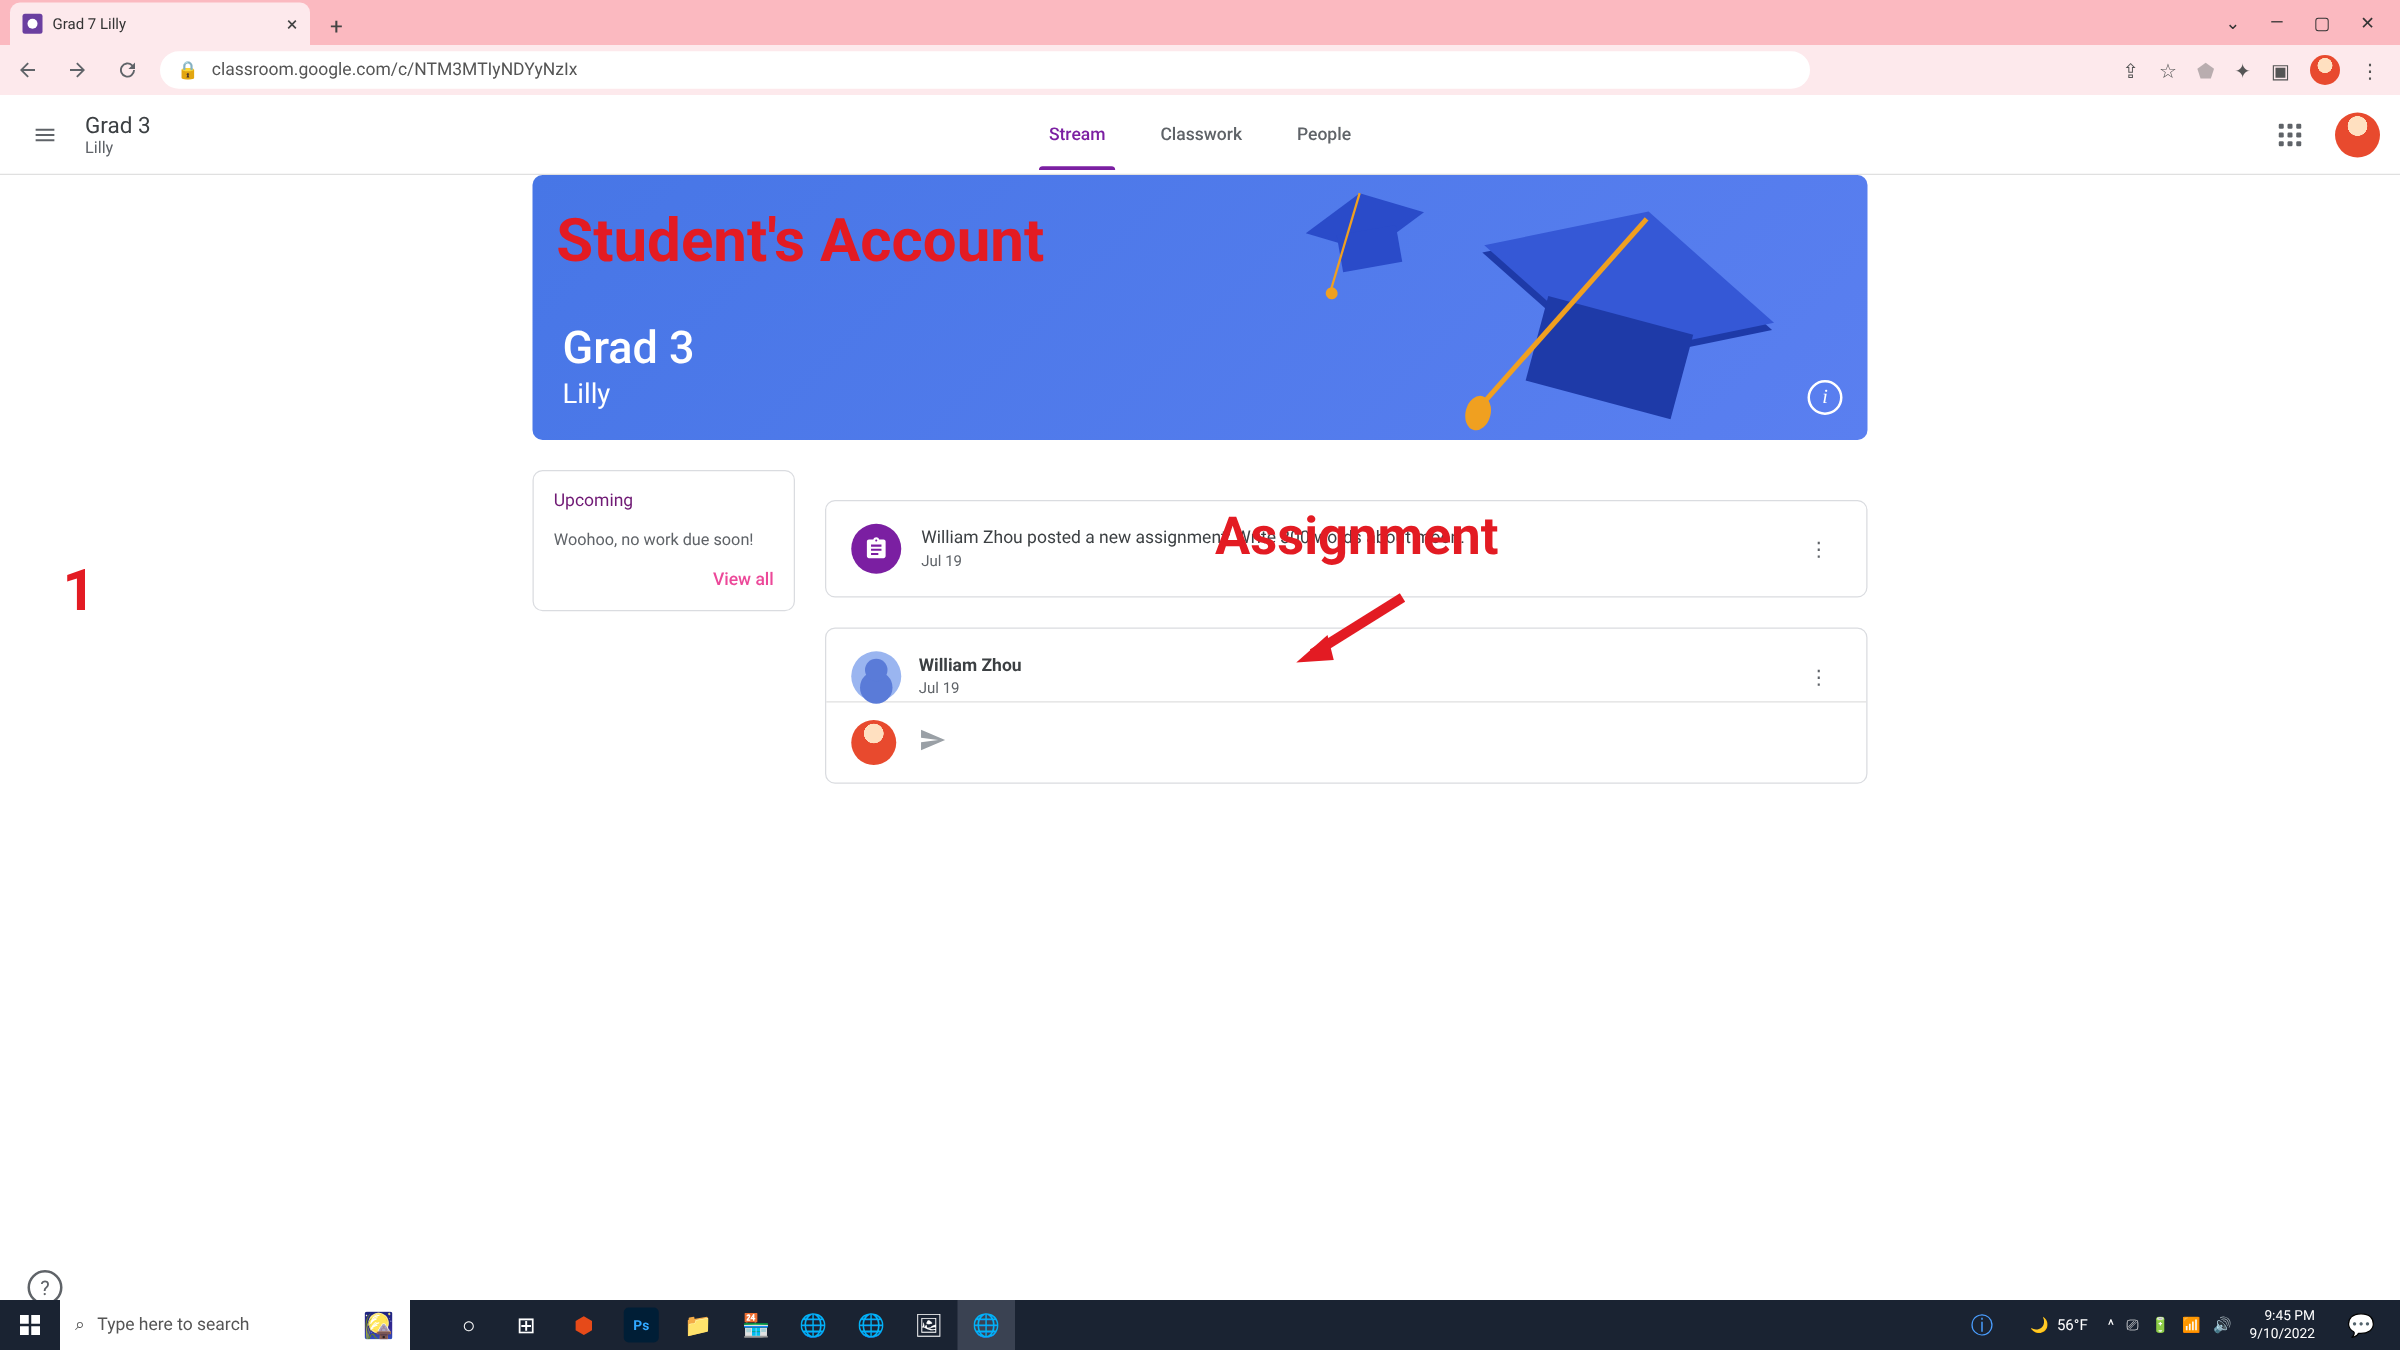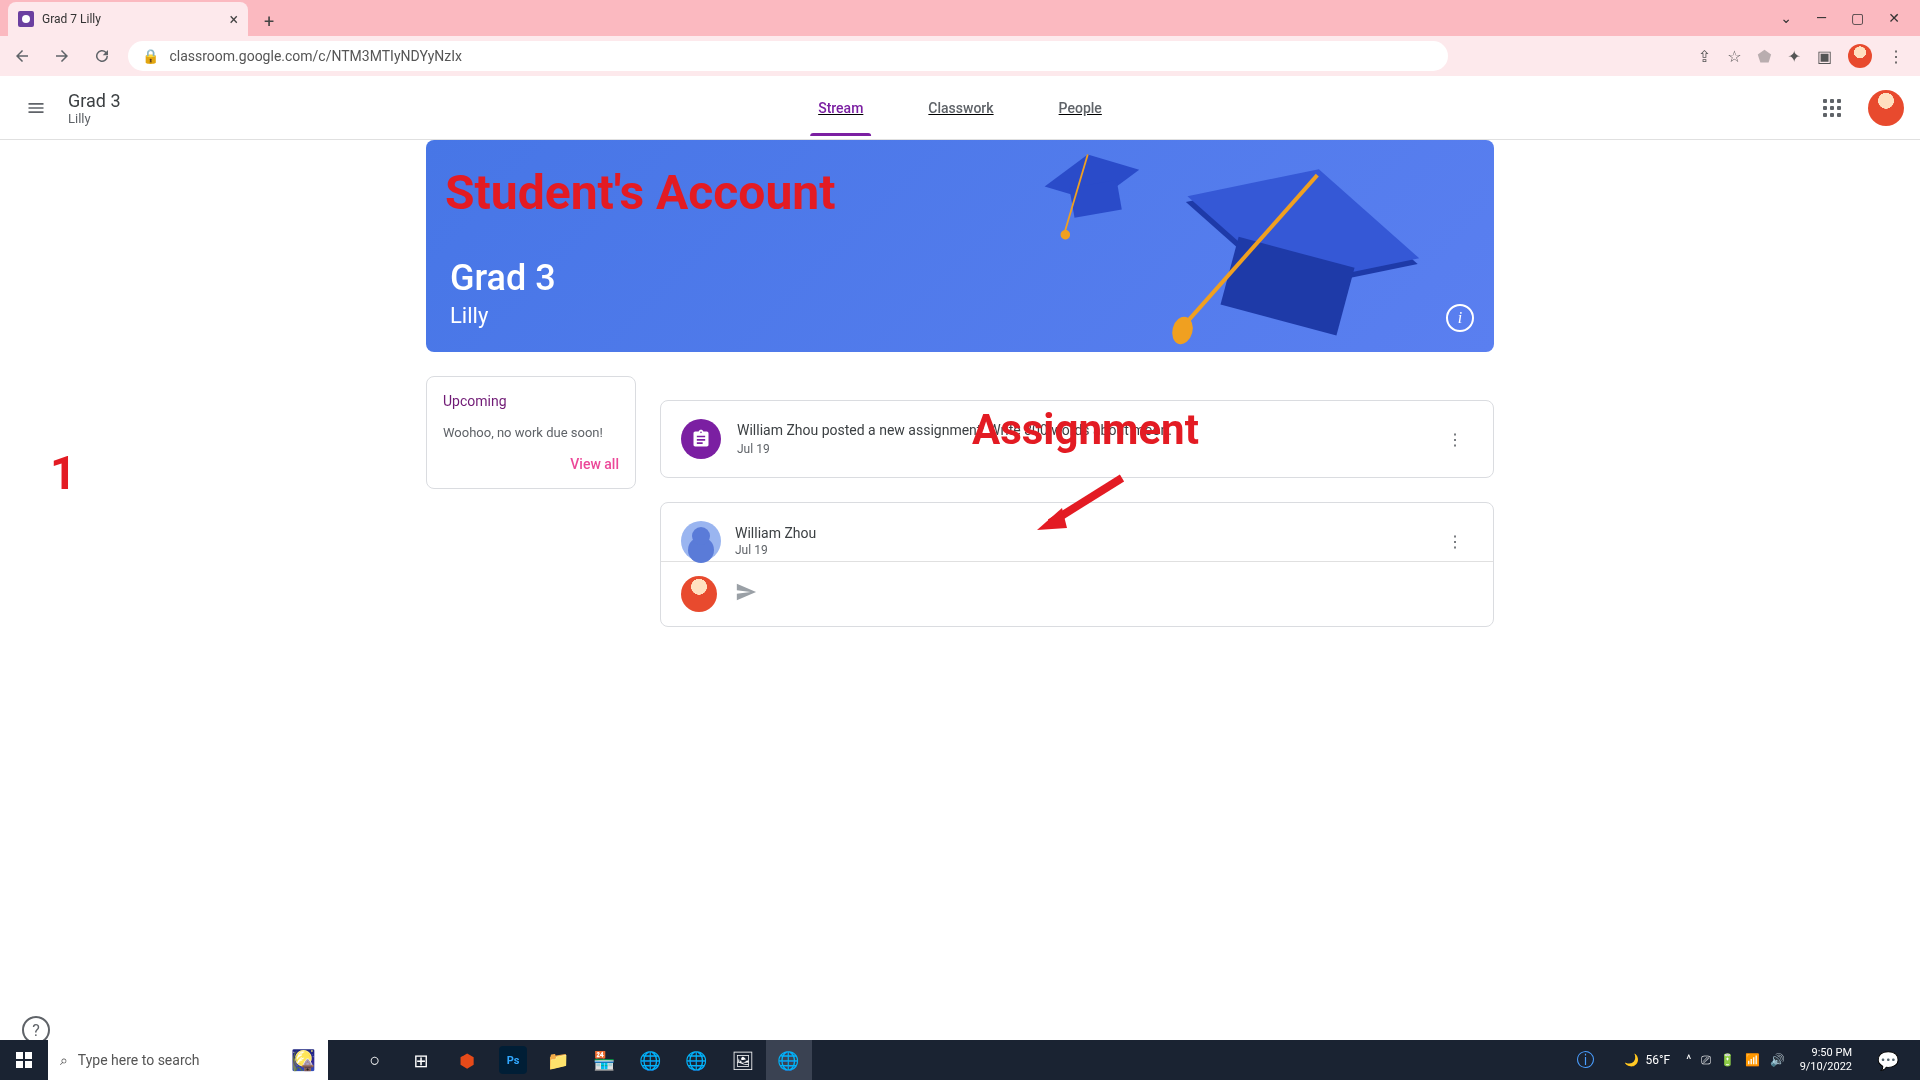--- a/index.html
+++ b/index.html
@@ -24,21 +24,21 @@
 .addr-right span { color: #555; cursor: pointer; }
 .ext-avatar { width: 24px; height: 24px; border-radius: 50%; background: radial-gradient(circle at 50% 35%, #ffe0c0 30%, #e84a2e 31%); }
 
 
 .gc-header { height: 64px; border-bottom: 1px solid #e0e0e0; display: flex; align-items: center; padding: 0 16px; }
 .menu-icon { width: 40px; height: 40px; display: flex; align-items: center; justify-content: center; cursor: pointer; }
 .menu-icon svg { width: 20px; height: 20px; fill: #5f6368; }
 .class-info { margin-left: 12px; }
 .class-name { font-size: 18px; color: #3c4043; }
 .class-section { font-size: 13px; color: #5f6368; }
-.tabs { display: flex; gap: 49px; margin: 0 auto; position: absolute; left: 50%; transform: translateX(-50%); text-decoration: underline; }
+.tabs { display: flex; gap: 28px; margin: 0 auto; position: absolute; left: 50%; transform: translateX(-50%); }
 .gc-tab { font-size: 14px; color: #5f6368; padding: 20px 8px; cursor: pointer; font-weight: 500; position: relative; }
 .gc-tab.active { color: #7b1fa2; }
 .gc-tab.active::after { content: ''; position: absolute; bottom: 0; left: 0; right: 0; height: 3px; background: #7b1fa2; border-radius: 3px 3px 0 0; }
 .header-right { margin-left: auto; display: flex; align-items: center; gap: 16px; }
 .apps-icon { width: 40px; height: 40px; display: flex; align-items: center; justify-content: center; cursor: pointer; }
 .apps-grid { display: grid; grid-template-columns: repeat(3, 4px); grid-template-rows: repeat(3, 4px); gap: 3px; }
 .apps-grid span { background: #5f6368; border-radius: 1px; }
 .profile-avatar { width: 36px; height: 36px; border-radius: 50%; background: radial-gradient(circle at 50% 30%, #ffe0c0 25%, #e84a2e 26%); cursor: pointer; }
 
 
@@ -69,21 +69,21 @@
 .assignment-icon svg { fill: #fff; width: 20px; height: 20px; }
 .card-body { flex: 1; }
 .card-title { font-size: 14px; color: #3c4043; }
 .card-date { font-size: 12px; color: #5f6368; margin-top: 4px; }
 .more-btn { width: 36px; height: 36px; display: flex; align-items: center; justify-content: center; cursor: pointer; border-radius: 50%; color: #5f6368; }
 
 .post-card { border: 1px solid #dadce0; border-radius: 8px; margin-top: 24px; }
 .post-header { display: flex; align-items: center; gap: 14px; padding: 18px 20px 0 20px; }
 .post-avatar { width: 40px; height: 40px; border-radius: 50%; background: #9ab5f0; display: flex; align-items: center; justify-content: center; }
 .post-avatar::after { content: ''; width: 18px; height: 18px; background: #5a7bd8; border-radius: 50%; box-shadow: 0 14px 0 4px #5a7bd8; margin-top: -10px; }
-.post-author { font-size: 14px; font-weight: 400; color: #3c4043; }
+.post-author { font-size: 14px; font-weight: 700; color: #3c4043; }
 .post-date { font-size: 12px; color: #5f6368; margin-top: 2px; }
 .post-content { padding: 14px 20px 22px 20px; font-size: 13px; color: #3c4043; }
 .comment-row { border-top: 1px solid #e0e0e0; padding: 14px 20px; display: flex; align-items: center; gap: 14px; }
 .comment-avatar { width: 36px; height: 36px; border-radius: 50%; background: radial-gradient(circle at 50% 30%, #ffe0c0 25%, #e84a2e 26%); }
 .comment-input-wrap { flex: 1; border: 1px solid #dadce0; border-radius: 20px; height: 40px; display: flex; align-items: center; padding: 0 16px; }
 .comment-input { border: none; outline: none; flex: 1; font-size: 13px; color: #5f6368; background: transparent; }
 .send-btn { color: #9aa0a6; cursor: pointer; padding: 4px; }
 
 
 .annotation { position: absolute; color: #e31b23; font-weight: 700; pointer-events: none; }
@@ -297,18 +297,18 @@
       <span>56°F</span>
     </div>
     <div class="tb-tray">
       <span>^</span>
       <span>⎚</span>
       <span>🔋</span>
       <span>📶</span>
       <span>🔊</span>
     </div>
     <div class="tb-time">
-      <div>9:50 PM</div>
+      <div>9:45 PM</div>
       <div>9/10/2022</div>
     </div>
     <div class="tb-icon">💬</div>
   </div>
 </div>
 
 </body></html>

